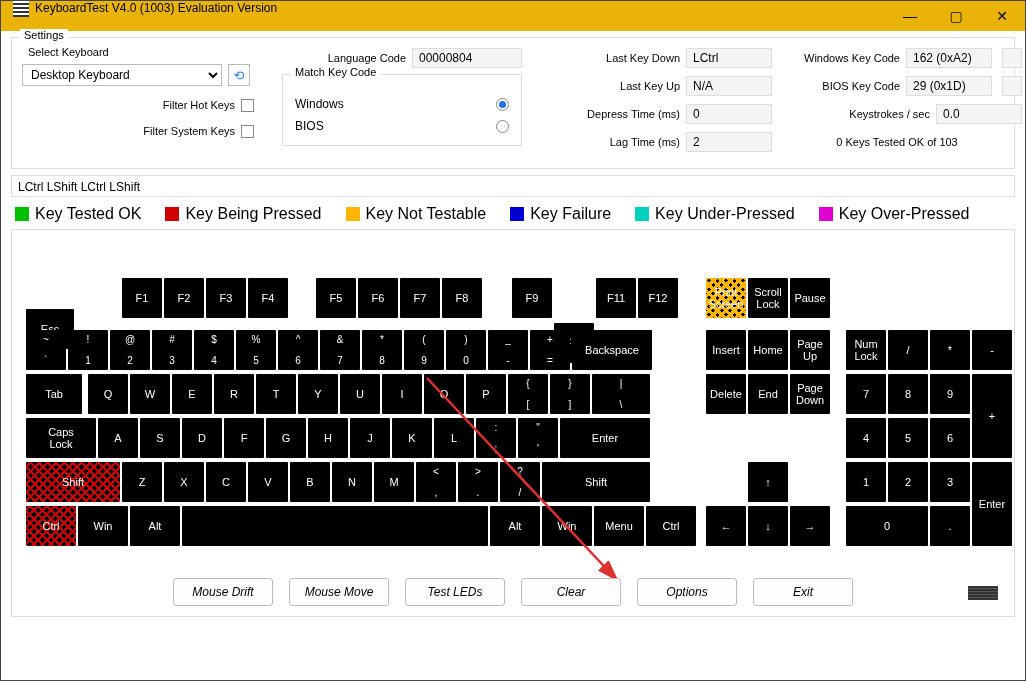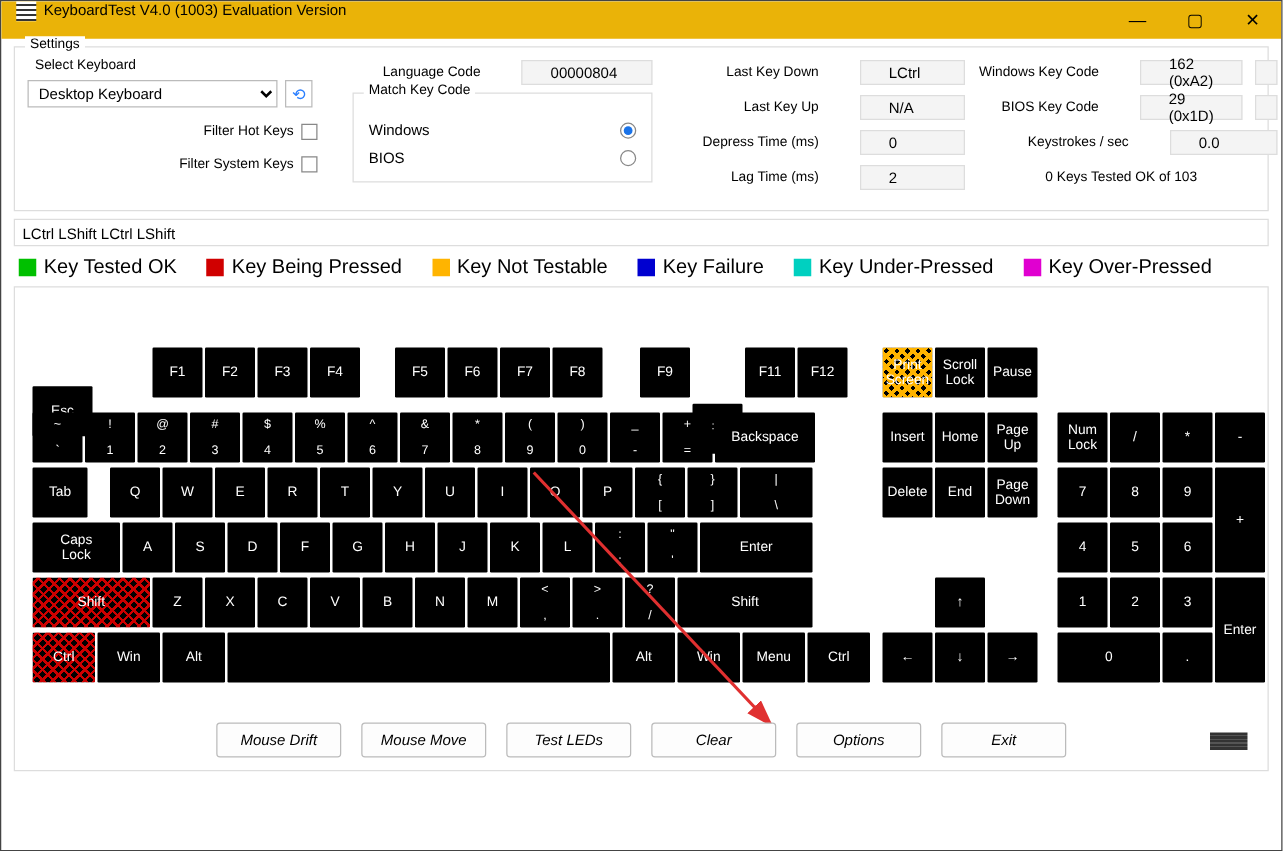--- a/index.html
+++ b/index.html
@@ -20,21 +20,21 @@
 .filter-line{display:flex;align-items:center;justify-content:flex-end;gap:6px;font-size:11px;height:26px;padding-right:28px;}
 .chk{width:13px;height:13px;border:1px solid #888;background:#fff;}
 .match-group{border:1px solid #ddd;padding:18px 12px 12px 12px;position:relative;height:72px;}
 .match-group .mlegend{position:absolute;top:-9px;left:8px;background:#fff;padding:0 4px;font-size:11px;}
 .radio-row{display:flex;align-items:center;justify-content:space-between;font-size:12px;height:22px;}
 .radio{width:13px;height:13px;border:1px solid #888;border-radius:50%;display:inline-flex;align-items:center;justify-content:center;}
 .radio.sel::after{content:"";width:7px;height:7px;border-radius:50%;background:#1a73e8;}
 .testok{font-size:11px;text-align:center;margin-top:6px;}
 .langrow{display:flex;align-items:center;gap:6px;height:24px;margin-bottom:4px;}
 .langrow .plabel2{font-size:11px;text-align:right;width:112px;}
-.langrow .pval2{width:86px;height:20px;border:1px solid #ddd;background:#f4f4f4;font-size:12px;padding:2px 22px;display:flex;align-items:center;margin-left:27px;}
+.langrow .pval2{width:86px;height:20px;border:1px solid #ddd;background:#f4f4f4;font-size:12px;padding:2px 6px;display:flex;align-items:center;}
 .grid-mid{display:grid;grid-template-columns: 260px 240px 250px 250px; align-items:start;}
 .midcol{display:flex;flex-direction:column;}
 .midcol .langrow{justify-content:flex-end;}
 .tinybox{width:20px;height:20px;border:1px solid #ddd;background:#f4f4f4;margin-left:4px;}
 
 .history{border:1px solid #ddd;margin-top:6px;padding:4px 6px;font-size:12px;height:22px;}
 .legendbar{display:flex;align-items:center;gap:24px;margin-top:6px;font-size:16px;padding:2px 4px;}
 .swatch{width:14px;height:14px;display:inline-block;margin-right:6px;vertical-align:middle;}
 .leg-item{display:flex;align-items:center;}
 
@@ -250,21 +250,21 @@
           <div class="bot">=</div>
         </div>
         <div class="key" style="left: 552px; top: 82px; width: 80px; height: 40px;">Backspace</div>
         <div class="key" style="left: 686px; top: 82px; width: 40px; height: 40px;">Insert</div>
         <div class="key" style="left: 728px; top: 82px; width: 40px; height: 40px;">Home</div>
         <div class="key" style="left: 770px; top: 82px; width: 40px; height: 40px;">Page<br>Up</div>
         <div class="key" style="left: 826px; top: 82px; width: 40px; height: 40px;">Num<br>Lock</div>
         <div class="key" style="left: 868px; top: 82px; width: 40px; height: 40px;">/</div>
         <div class="key" style="left: 910px; top: 82px; width: 40px; height: 40px;">*</div>
         <div class="key" style="left: 952px; top: 82px; width: 40px; height: 40px;">-</div>
-        <div class="key" style="left: 6px; top: 126px; width: 44px; height: 40px;">Tab</div>
+        <div class="key" style="left: 6px; top: 126px; width: 56px; height: 40px;">Tab</div>
         <div class="key" style="left: 68px; top: 126px; width: 40px; height: 40px;">Q</div>
         <div class="key" style="left: 110px; top: 126px; width: 40px; height: 40px;">W</div>
         <div class="key" style="left: 152px; top: 126px; width: 40px; height: 40px;">E</div>
         <div class="key" style="left: 194px; top: 126px; width: 40px; height: 40px;">R</div>
         <div class="key" style="left: 236px; top: 126px; width: 40px; height: 40px;">T</div>
         <div class="key" style="left: 278px; top: 126px; width: 40px; height: 40px;">Y</div>
         <div class="key" style="left: 320px; top: 126px; width: 40px; height: 40px;">U</div>
         <div class="key" style="left: 362px; top: 126px; width: 40px; height: 40px;">I</div>
         <div class="key" style="left: 404px; top: 126px; width: 40px; height: 40px;">O</div>
         <div class="key" style="left: 446px; top: 126px; width: 40px; height: 40px;">P</div>

